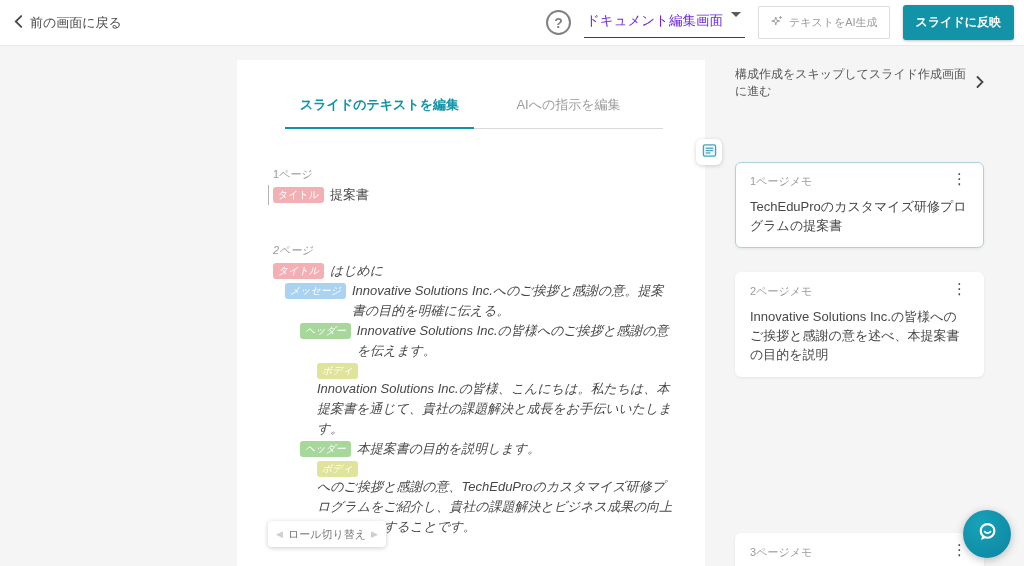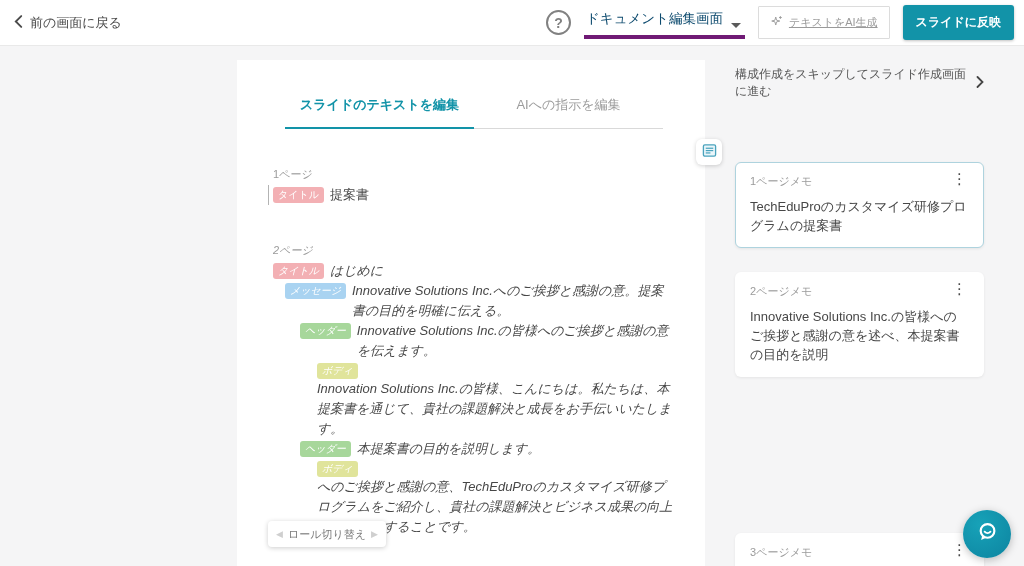--- a/index.html
+++ b/index.html
@@ -15,27 +15,27 @@
     padding:0 10px 0 14px; z-index:20;
   }
   .back-link{ display:flex; align-items:center; gap:7px; font-size:13px; color:#4a4a4a; cursor:pointer; }
   .topbar-right{ margin-left:auto; display:flex; align-items:center; gap:13px; }
   .help-circle{
     width:25px; height:25px; border-radius:50%; border:2px solid #818181;
     display:flex; align-items:center; justify-content:center;
     font-size:14px; color:#818181; font-weight:bold; cursor:pointer;
   }
   .screen-select{
-    display:flex; align-items:flex-end; gap:8px; font-size:13.5px; color:#0c4a6e;
-    border-bottom:4px solid #701a75; padding:4px 4px 7px 2px; cursor:pointer; min-width:150px;
+    display:flex; align-items:flex-start; gap:8px; font-size:13.5px; color:#6d28d9;
+    border-bottom:1px solid #701a75; padding:4px 4px 7px 2px; cursor:pointer; min-width:150px;
   }
   .caret-down{ width:0; height:0; border-left:5px solid transparent; border-right:5px solid transparent; border-top:5px solid #5a5a5a; }
   .btn-ai{
     display:flex; align-items:center; gap:6px; background:#fff; border:1px solid #dcdcdc;
-    border-radius:1px; padding:8px 11px; font-size:11px; color:#9a9a9a; cursor:pointer;text-decoration:underline;
+    border-radius:1px; padding:8px 11px; font-size:11px; color:#9a9a9a; cursor:pointer;
   }
   .btn-primary{
     background:var(--accent,#1293a8); color:#fff; border:none; border-radius:3px;
     padding:9px 13px; font-size:12px; font-weight:bold; cursor:pointer;
     box-shadow:0 1px 3px rgba(0,0,0,.25);
   }
   
   .workspace{ position:absolute; top:46px; left:0; right:0; bottom:0; }
   .main-panel{
     position:absolute; left:237px; top:14px; width:468px; height:100%;

